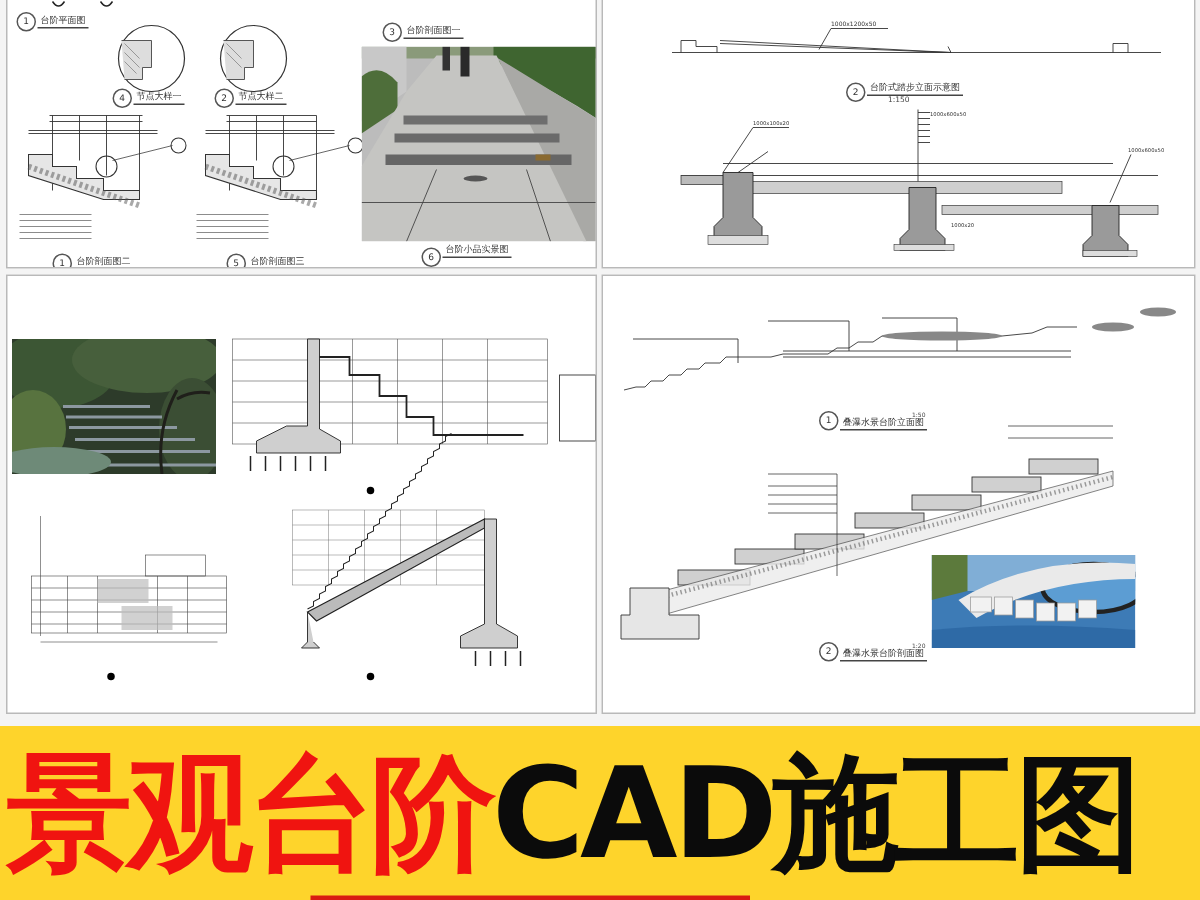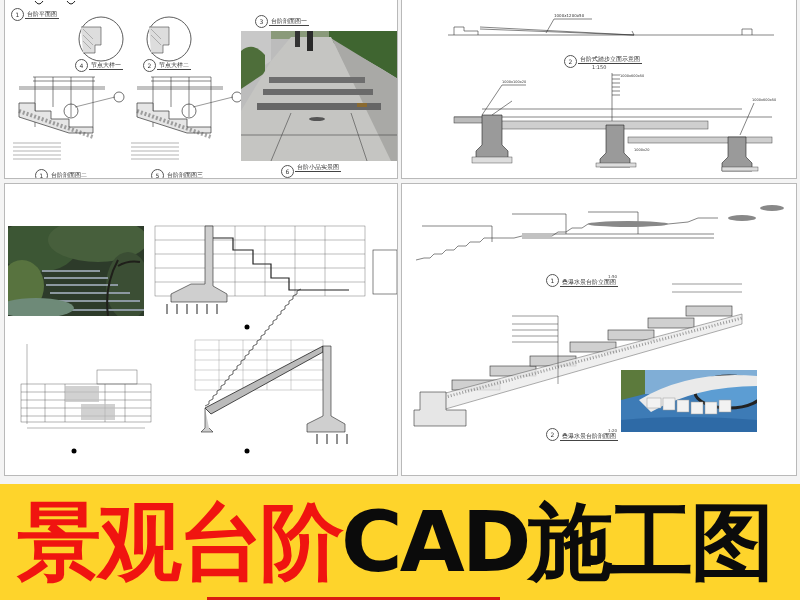--- a/index.html
+++ b/index.html
@@ -7,21 +7,21 @@
   .panel{position:absolute;background:#fff;border:1px solid #b9b9b9;box-sizing:border-box;overflow:hidden;}
   .p1{left:4px;top:-4px;width:394px;height:183px;}
   .p2{left:401px;top:-4px;width:396px;height:183px;}
   .p3{left:4px;top:183px;width:394px;height:293px;}
   .p4{left:401px;top:183px;width:396px;height:293px;}
   .panel svg{position:absolute;left:0;top:0;}
   .cap{position:absolute;font-size:6px;color:#333;white-space:nowrap;border-bottom:1px solid #444;padding:0 2px 1px 2px;line-height:7px;}
   .num{position:absolute;width:11px;height:11px;border:1px solid #555;border-radius:50%;font-size:6px;line-height:11px;text-align:center;color:#333;background:#fff;}
   .photo{position:absolute;overflow:hidden;}
   .banner{position:absolute;left:0;top:484px;width:800px;height:116px;background:#fed42b;}
-  .title{position:absolute;left:17px;top:12px;width:740px;text-align:left;font-family:"DejaVu Sans","Liberation Sans",sans-serif;font-weight:bold;font-size:84px;line-height:92px;letter-spacing:-3px;white-space:nowrap;}
+  .title{position:absolute;left:4px;top:12px;width:740px;text-align:left;font-family:"DejaVu Sans","Liberation Sans",sans-serif;font-weight:bold;font-size:84px;line-height:92px;letter-spacing:-3px;white-space:nowrap;}
   .title .red{color:#f01410;}
   .title .black{color:#0b0b0b;}
   .redbar{position:absolute;left:207px;top:113px;width:293px;height:6px;background:#d91b12;}
 </style>
 </head>
 <body>
 
 <div class="panel p1">
   <svg width="394" height="183" viewBox="0 0 394 183">
 

